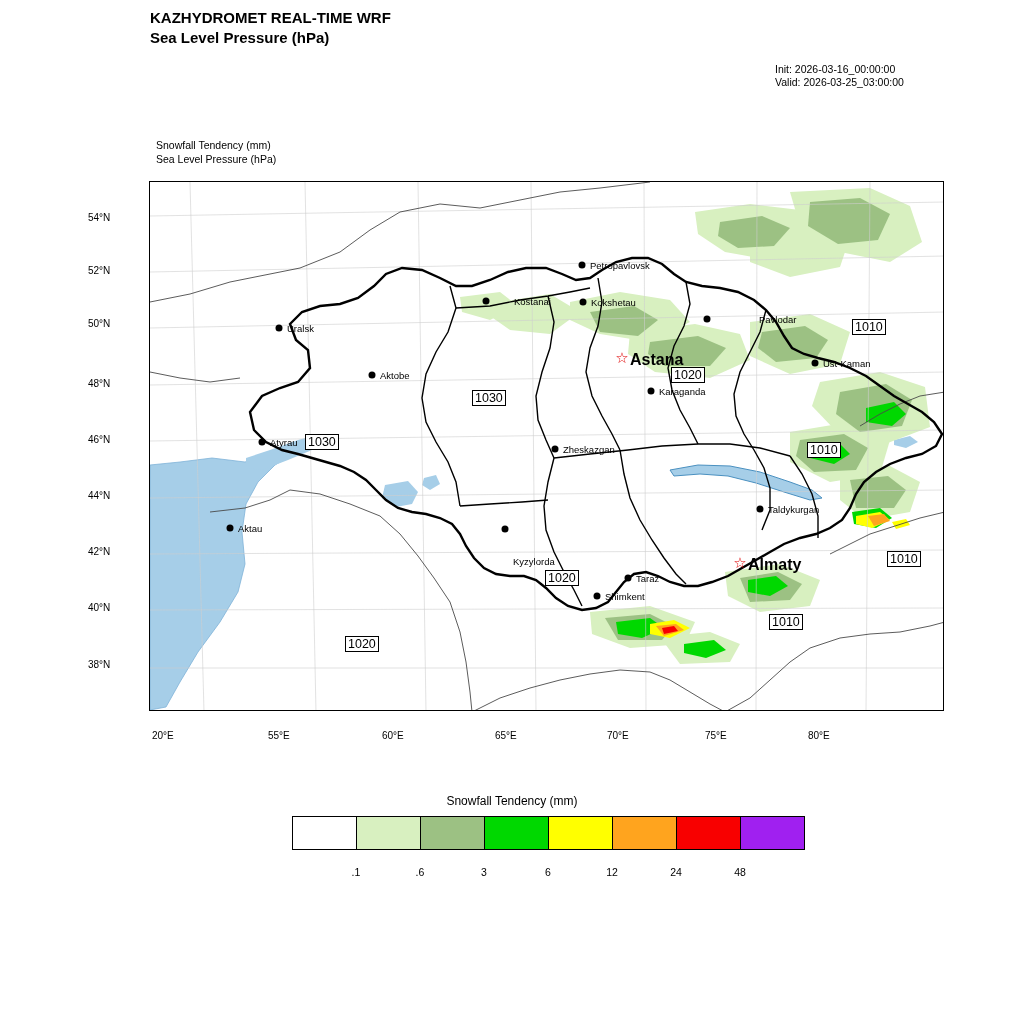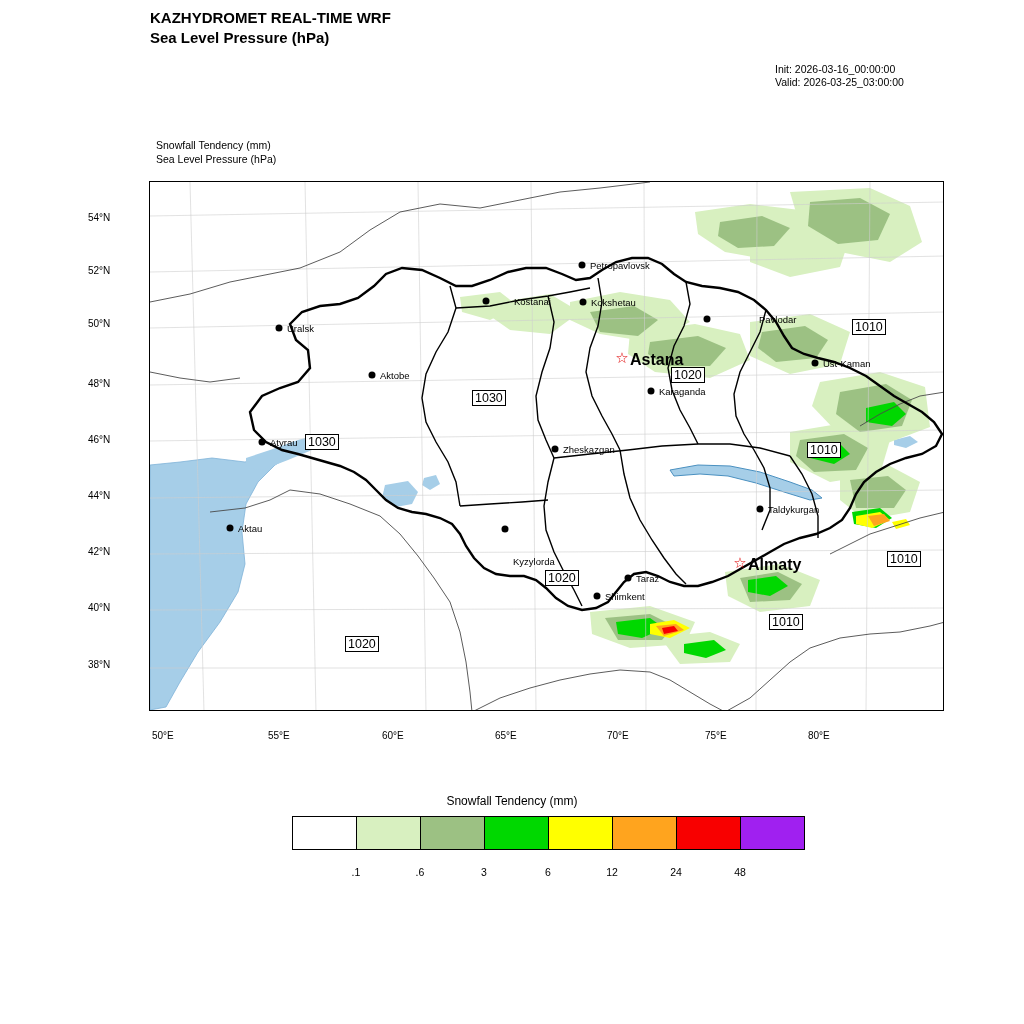--- a/index.html
+++ b/index.html
@@ -51,21 +51,21 @@
 <div class="axis-label" style="left:88px;top:212px;">54°N</div>
 <div class="axis-label" style="left:88px;top:265px;">52°N</div>
 <div class="axis-label" style="left:88px;top:318px;">50°N</div>
 <div class="axis-label" style="left:88px;top:378px;">48°N</div>
 <div class="axis-label" style="left:88px;top:434px;">46°N</div>
 <div class="axis-label" style="left:88px;top:490px;">44°N</div>
 <div class="axis-label" style="left:88px;top:546px;">42°N</div>
 <div class="axis-label" style="left:88px;top:602px;">40°N</div>
 <div class="axis-label" style="left:88px;top:659px;">38°N</div>
 
-<div class="axis-label" style="left:152px;top:730px;">50°E</div>
+<div class="axis-label" style="left:152px;top:730px;">20°E</div>
 <div class="axis-label" style="left:268px;top:730px;">55°E</div>
 <div class="axis-label" style="left:382px;top:730px;">60°E</div>
 <div class="axis-label" style="left:495px;top:730px;">65°E</div>
 <div class="axis-label" style="left:607px;top:730px;">70°E</div>
 <div class="axis-label" style="left:705px;top:730px;">75°E</div>
 <div class="axis-label" style="left:808px;top:730px;">80°E</div>
 
 <div class="map-frame">
   <svg class="map" viewBox="0 0 795 530">
     <defs>

